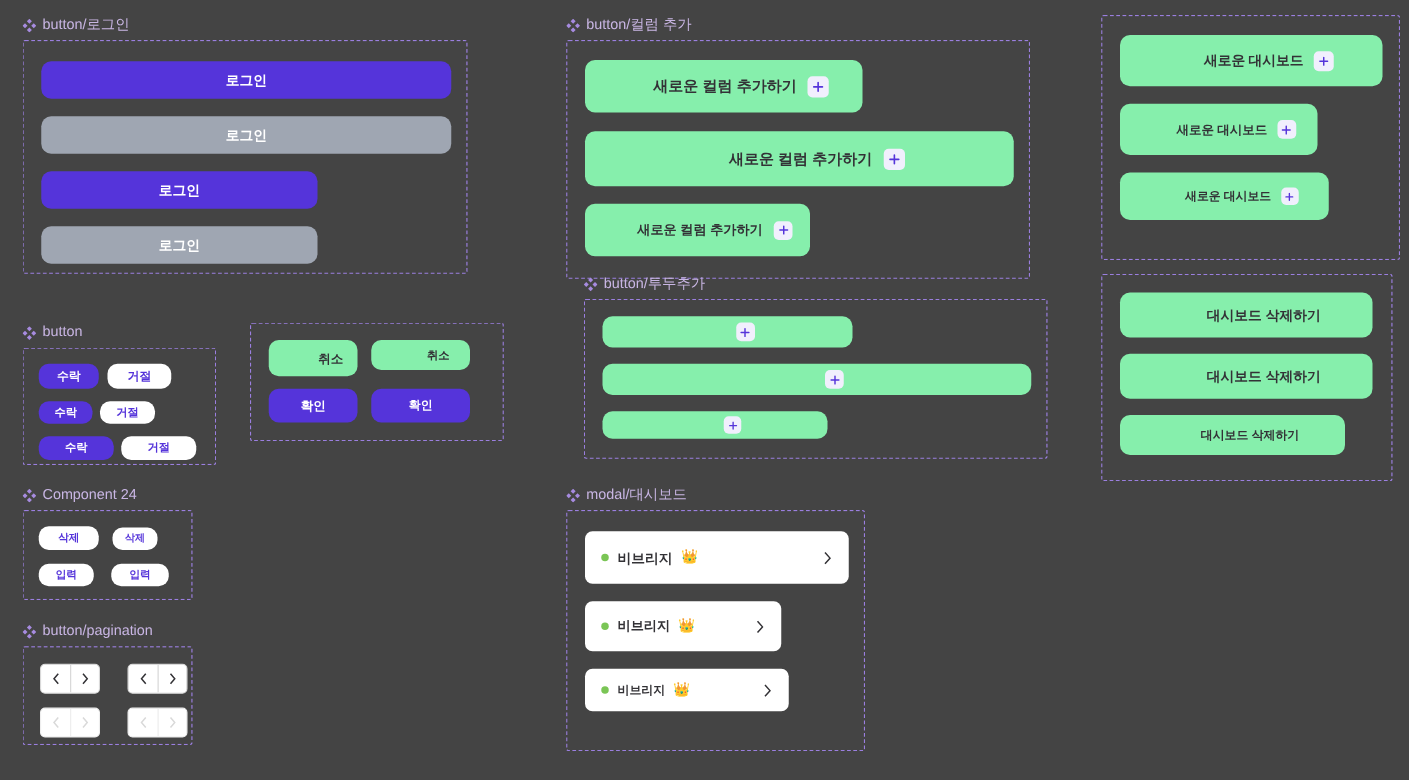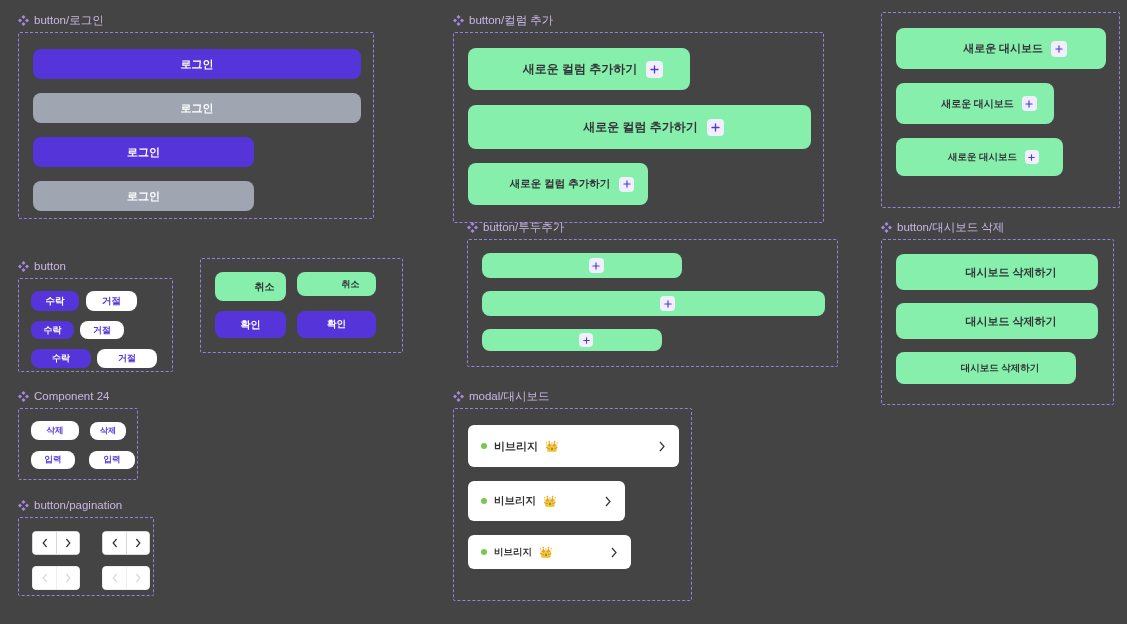--- a/index.html
+++ b/index.html
@@ -144,21 +144,21 @@
   #sec-modal .frame { width: 203px; height: 95px; padding: 13px 0 0 14px; }
   #sec-modal .row { display: flex; align-items: flex-start; margin-bottom: 10px; }
   #sec-modal .row:last-child { margin-bottom: 0; }
   #sec-modal .big { width: 71px; height: 29px; font-size: 10px; }
   #sec-modal .small { width: 79px; height: 24px; font-size: 9px; margin-left: 11px; }
   #sec-modal .big2 { width: 71px; height: 27px; font-size: 10px; }
   #sec-modal .small2 { width: 79px; height: 27px; font-size: 9.5px; margin-left: 11px; }
 
   
   #sec-c24 { left: 18px; top: 388px; }
-  #sec-c24 .frame { width: 120px; height: 72px; padding: 12px 0 0 12px; }
+  #sec-c24 .frame { width: 136px; height: 72px; padding: 12px 0 0 12px; }
   #sec-c24 .row { display: flex; align-items: center; margin-bottom: 11px; }
   #sec-c24 .row:last-child { margin-bottom: 0; }
   #sec-c24 .w1 { width: 48px; height: 19px; font-size: 8.5px; }
   #sec-c24 .w2 { width: 36px; height: 18px; font-size: 8px; margin-left: 11px; }
   #sec-c24 .w3 { width: 44px; height: 18px; font-size: 8.5px; }
   #sec-c24 .w4 { width: 46px; height: 18px; font-size: 8.5px; margin-left: 14px; }
 
   
   #sec-pag { left: 18px; top: 497px; }
   #sec-pag .frame { width: 136px; height: 79px; padding: 13px 0 0 13px; }
@@ -527,33 +527,20 @@
         <span class="plus-badge" style="width:14px;height:14px;">
           <svg width="7" height="7" viewBox="0 0 9 9" stroke="currentColor" stroke-width="1.4" stroke-linecap="round">
               <path d="M4.5 1v7M1 4.5h7"></path>
             </svg>
         </span>
       </button>
     </div>
   </div>
 
   <div class="section" id="sec-del">
-    <div class="section-label">
-      <span class="component-glyph">
-        <svg width="11" height="11" viewBox="0 0 11 11">
-            <g fill="#A78BE0">
-              <path d="M5.5 0l2 2-2 2-2-2z"></path>
-              <path d="M5.5 7l2 2-2 2-2-2z"></path>
-              <path d="M2 3.5l2 2-2 2-2-2z"></path>
-              <path d="M9 3.5l2 2-2 2-2-2z"></path>
-            </g>
-          </svg>
-      </span>
-      <span>button/대시보드 삭제</span>
-    </div>
     <div class="frame">
       <button class="btn btn-white-dark x1">대시보드 삭제하기</button>
       <button class="btn btn-white-dark x2">대시보드 삭제하기</button>
       <button class="btn btn-white-dark x3">대시보드 삭제하기</button>
     </div>
   </div>
 
 </div>
 
 </body></html>

